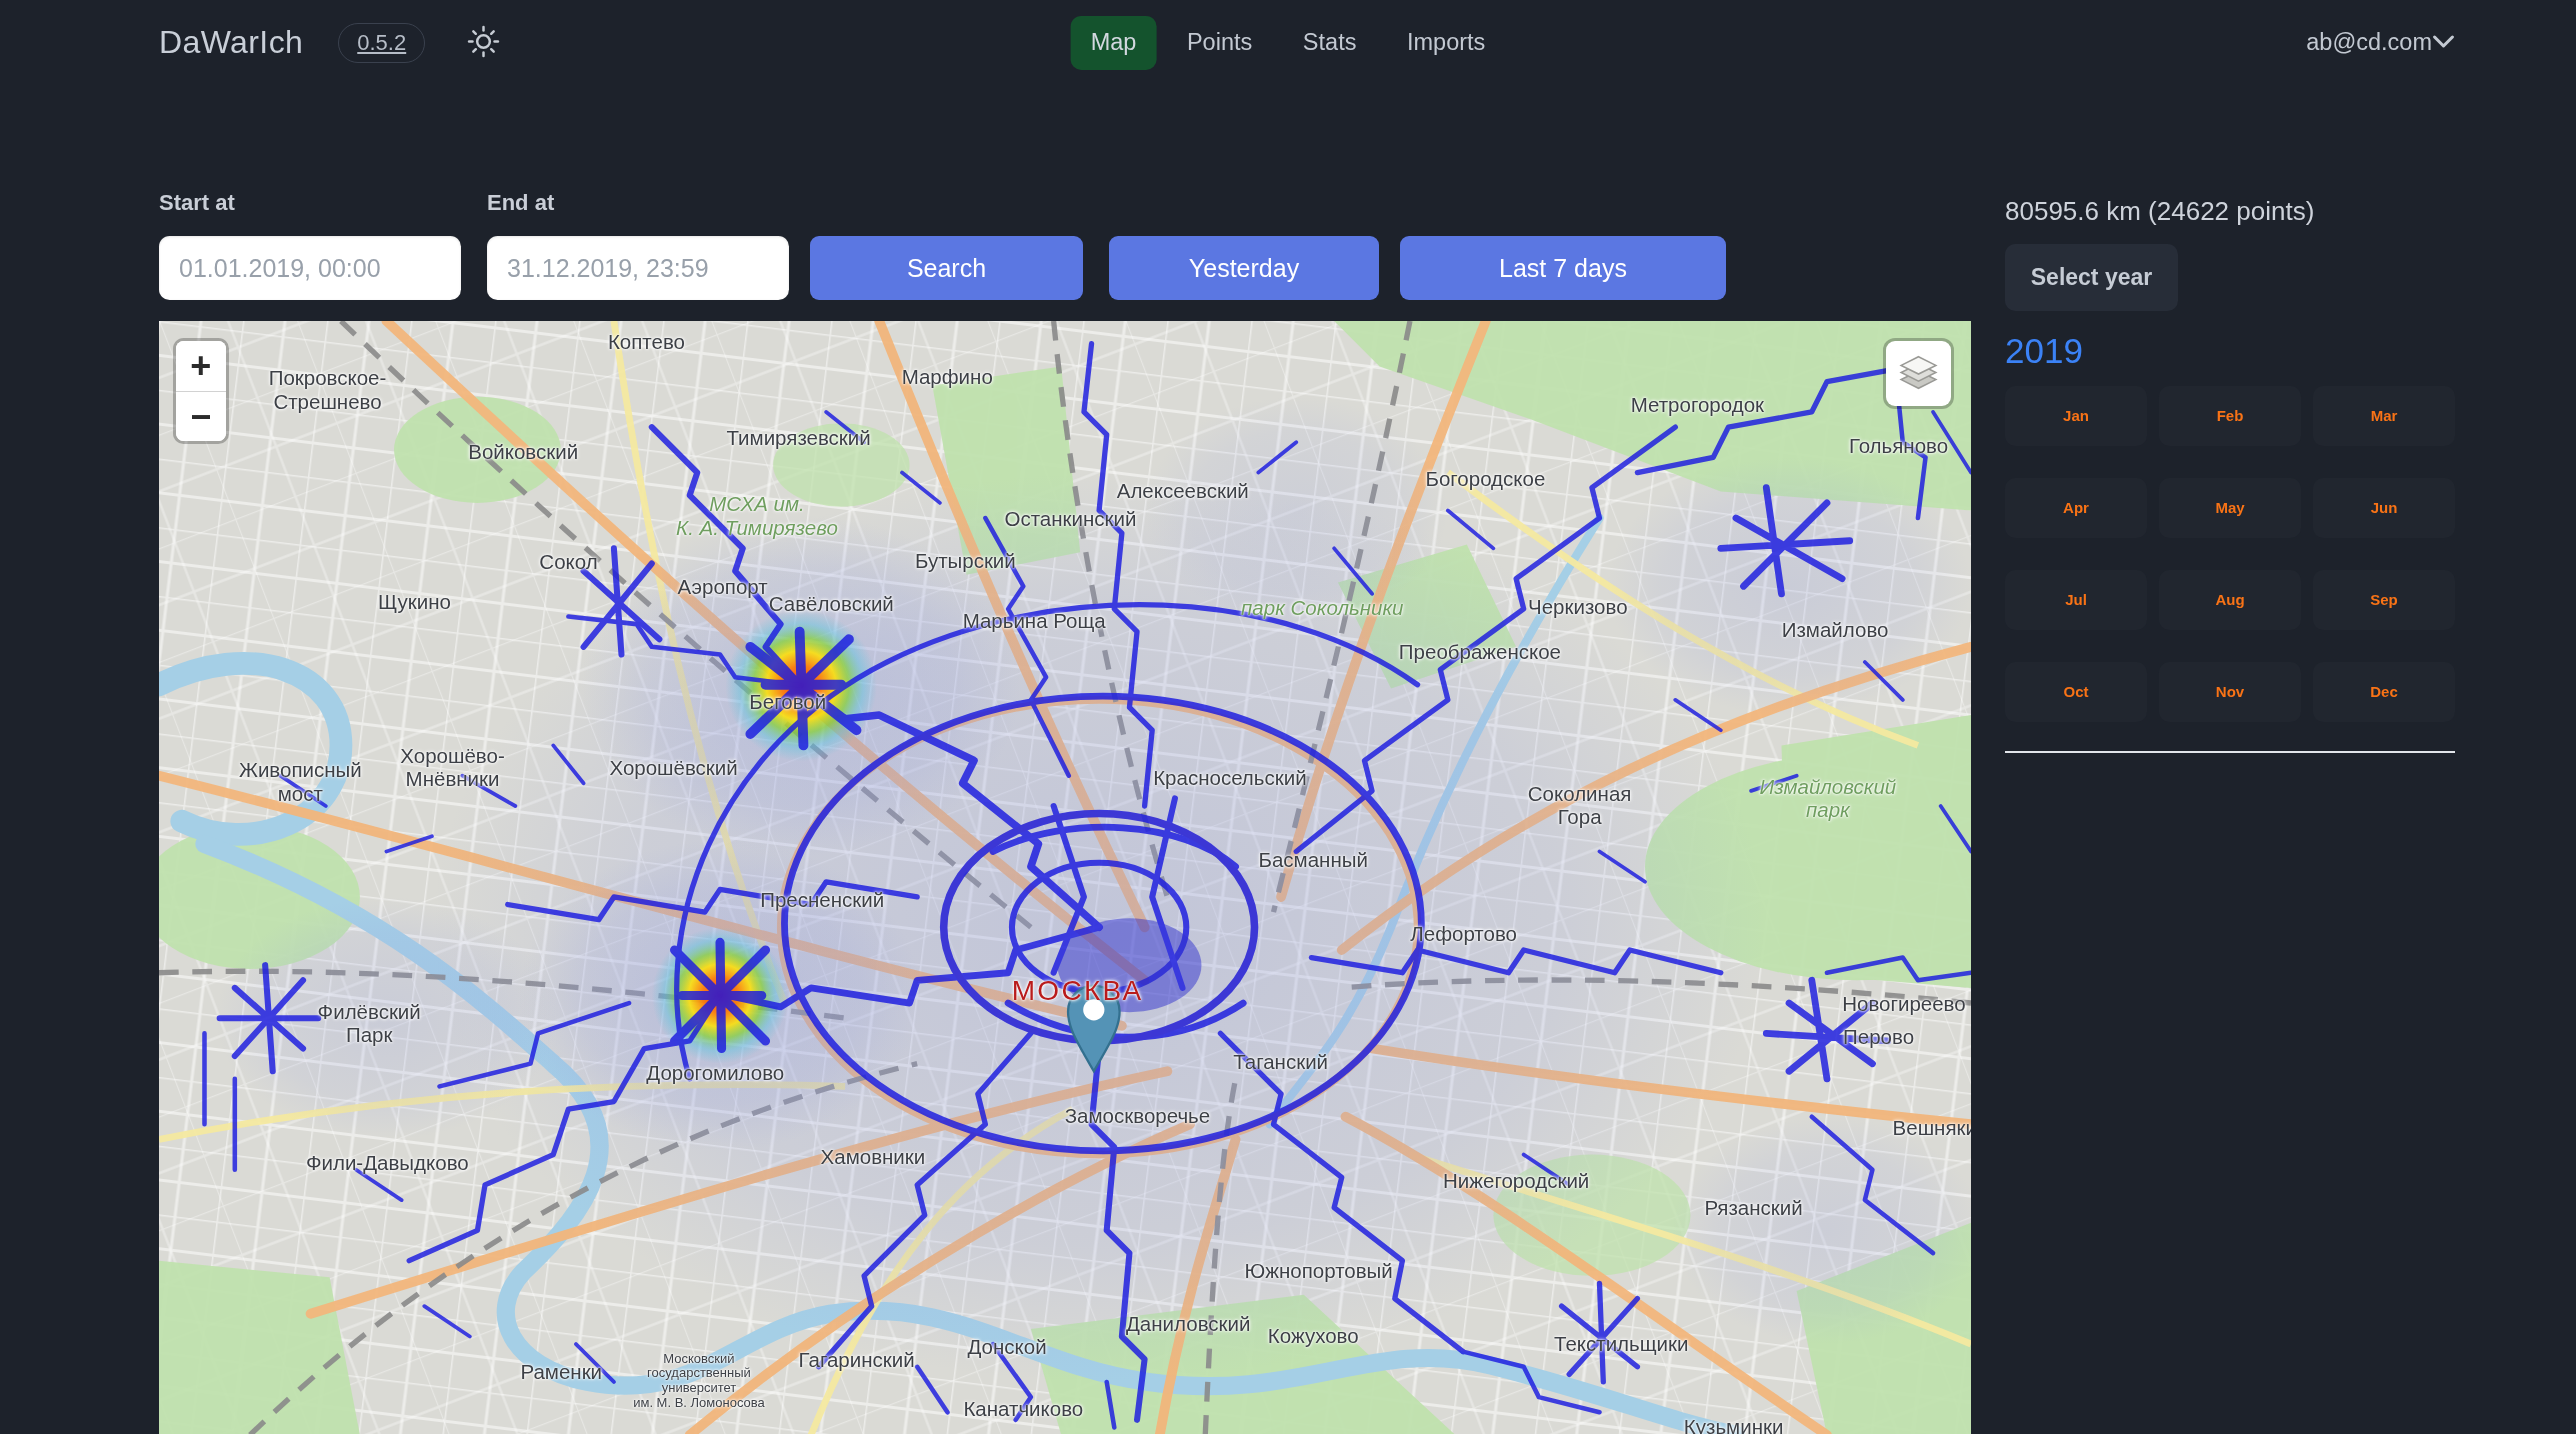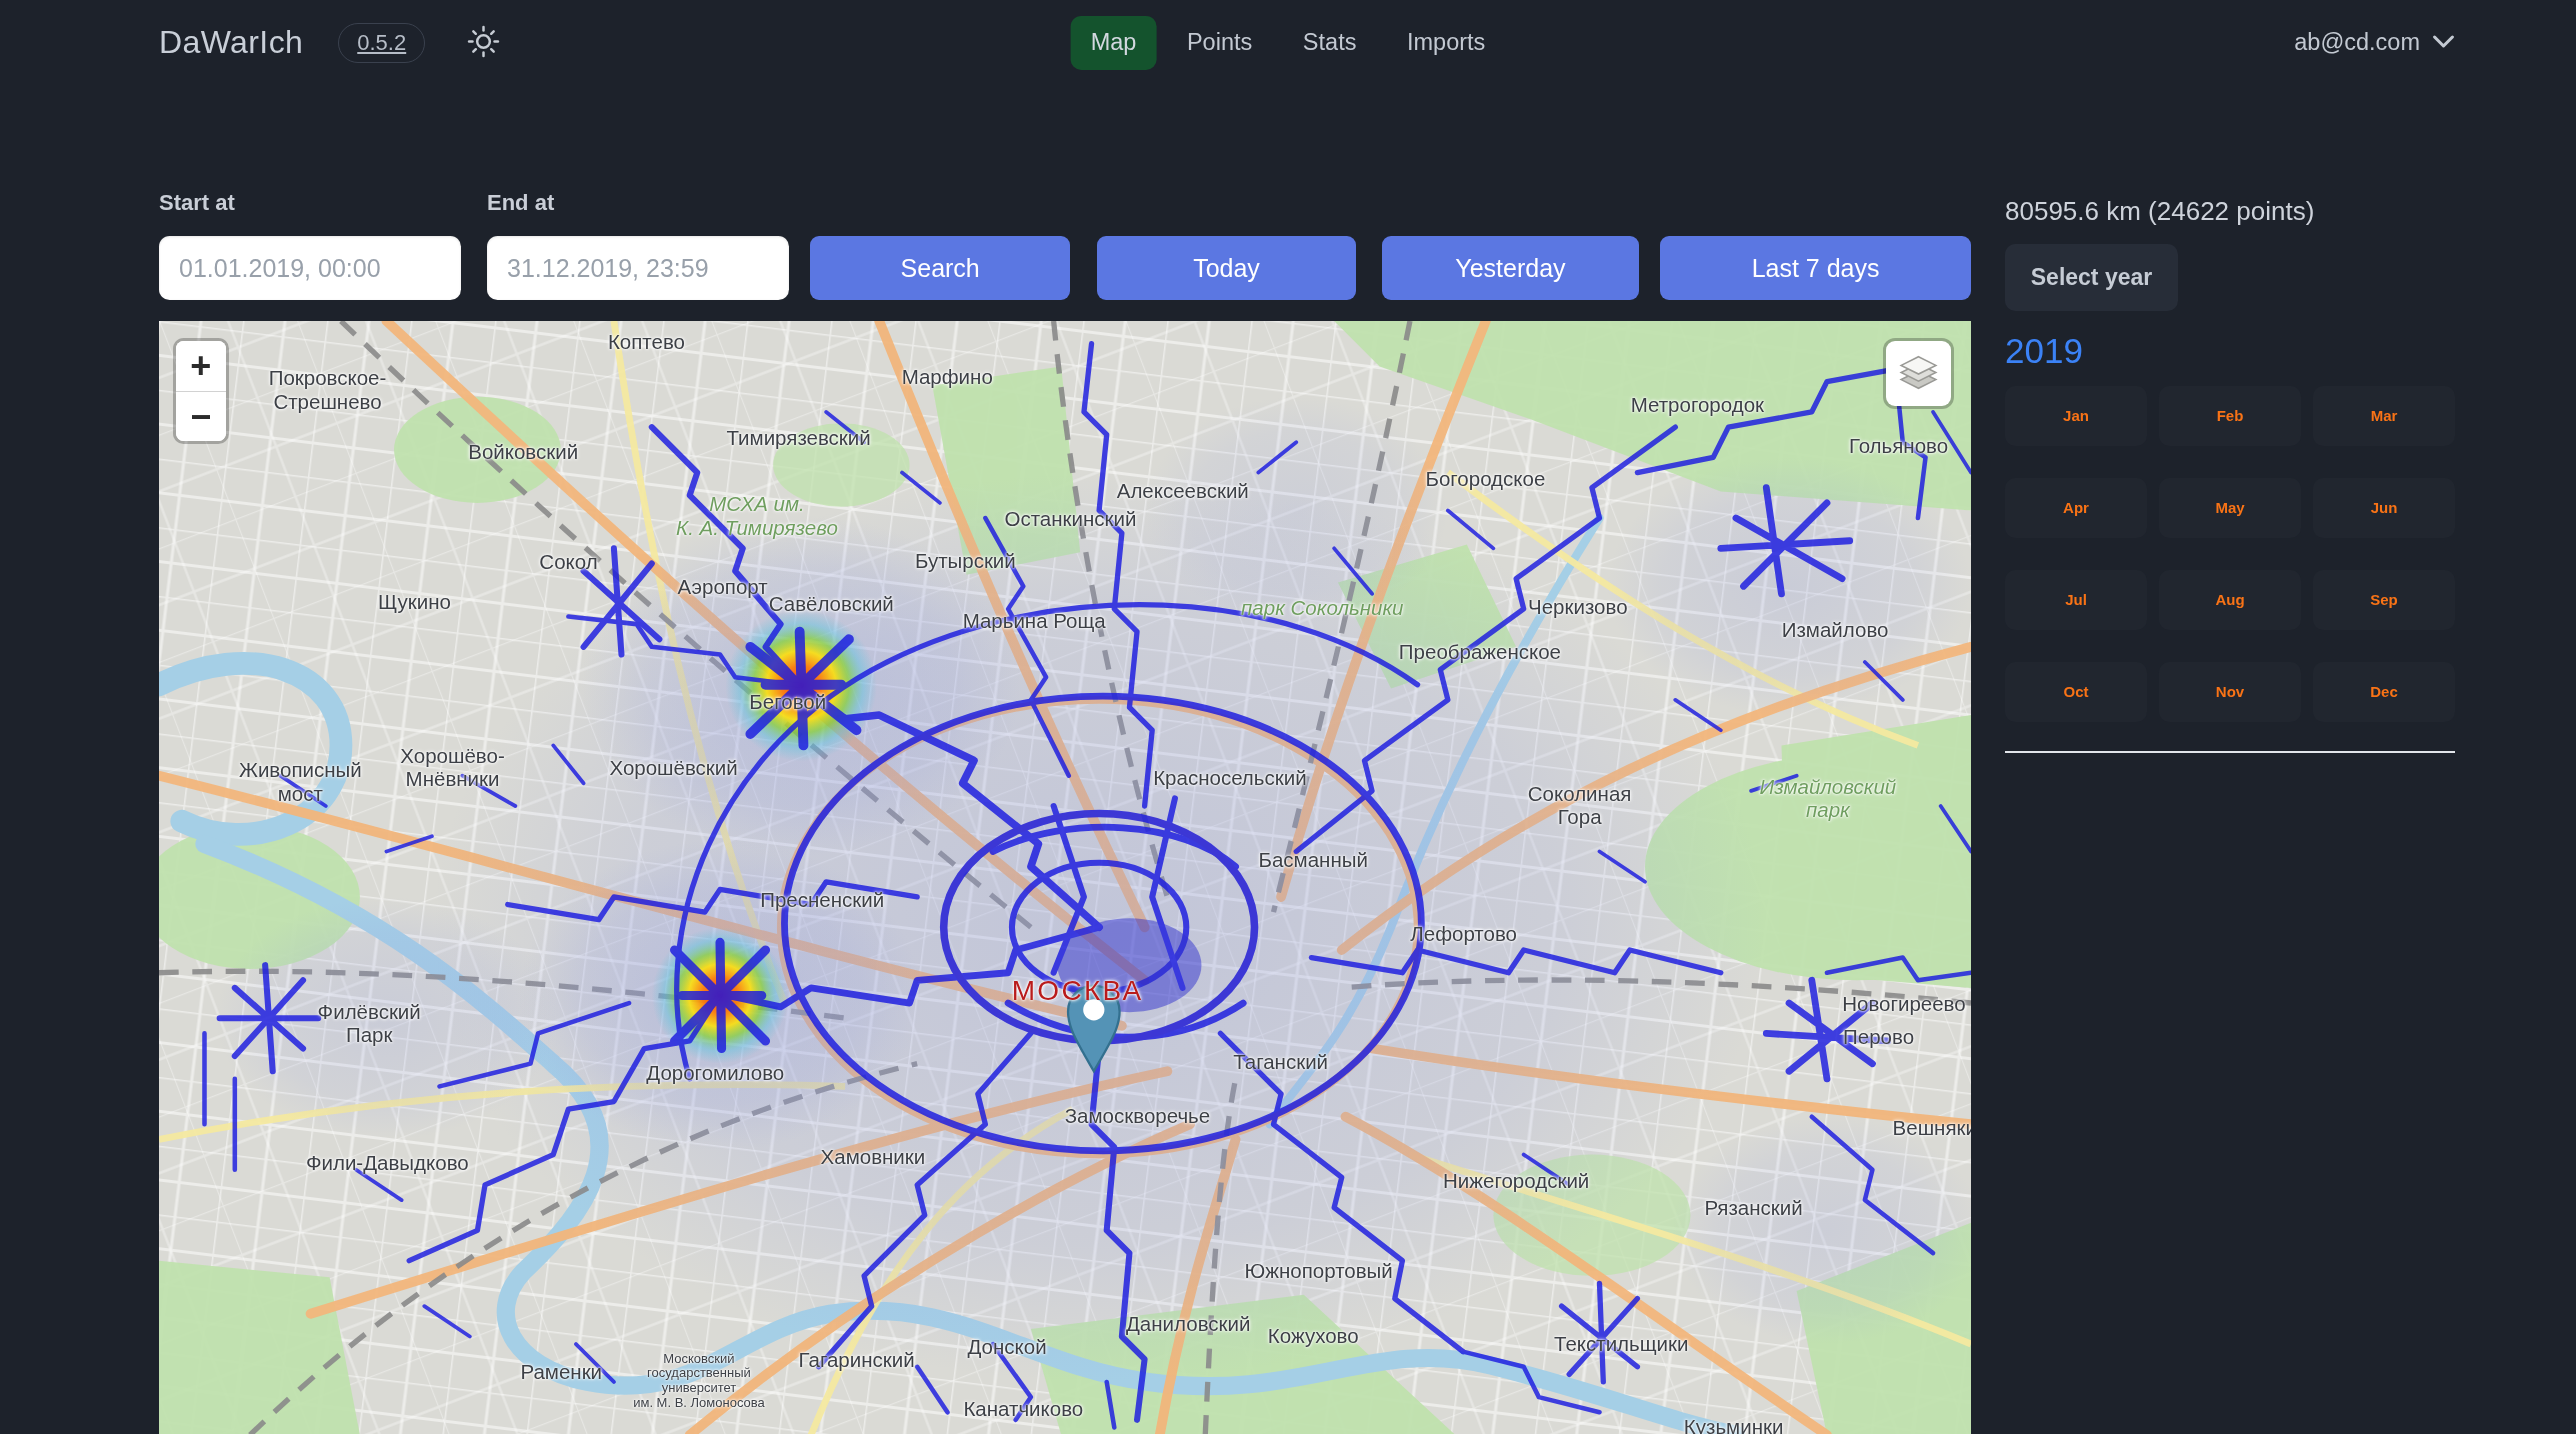--- a/index.html
+++ b/index.html
@@ -20,21 +20,21 @@
     margin-left:35px; font-size:22px; color:#b6bdc7;
     border:1.5px solid #3a414e; border-radius:757px; padding:6px 18px;text-decoration:underline;
   }
   .theme-toggle { margin-left:42px; display:flex; align-items:center; cursor:pointer; }
   .nav {
     position:absolute; left:50%; top:50%; transform:translate(-50%,-50%);
     display:flex; align-items:center; gap:10.6px;
   }
   .nav-item { font-size:23.5px; color:#c3c9d2; padding:13.6px 20px; border-radius:10.6px; cursor:pointer; }
   .nav-item.active { background:#14532d; color:#d3d8df; }
-  .account { margin-left:auto; display:flex; align-items:center; gap:12px; cursor:pointer; }
+  .account { margin-left:auto; display:flex; align-items:center; cursor:pointer; }
   .account-email { font-size:23.5px; color:#c3c9d2; }
   
   .main { display:flex; padding:0 121px 0 159px; }
   .left-col { width:1812px; }
   .right-col { width:450px; margin-left:34px; }
   
   .toolbar { margin-top:105px; display:flex; align-items:flex-end; }
   .field { display:flex; flex-direction:column; }
   .field + .field { margin-left:26px; }
   .field-label { font-size:22px; font-weight:bold; color:#c9ced7; margin-bottom:20px; }
@@ -145,21 +145,20 @@
     <div class="toolbar">
       <div class="field">
         <label class="field-label">Start at</label>
         <input class="date-input" type="text" value="01.01.2019, 00:00" style="">
       </div>
       <div class="field">
         <label class="field-label">End at</label>
         <input class="date-input" type="text" value="31.12.2019, 23:59" style="">
       </div>
       <button class="btn-blue btn-search">Search</button>
-      <button class="btn-blue btn-today">Today</button>
       <button class="btn-blue btn-yesterday">Yesterday</button>
       <button class="btn-blue btn-last7">Last 7 days</button>
     </div>
 
     <div class="map-wrap">
       <svg class="map-svg" viewBox="0 0 2390 1470" preserveAspectRatio="none">
         <defs>
           <radialGradient id="hot">
             <stop offset="0%" stop-color="#ff2d00" stop-opacity="0.95"></stop>
             <stop offset="26%" stop-color="#ff7a00" stop-opacity="0.9"></stop>

